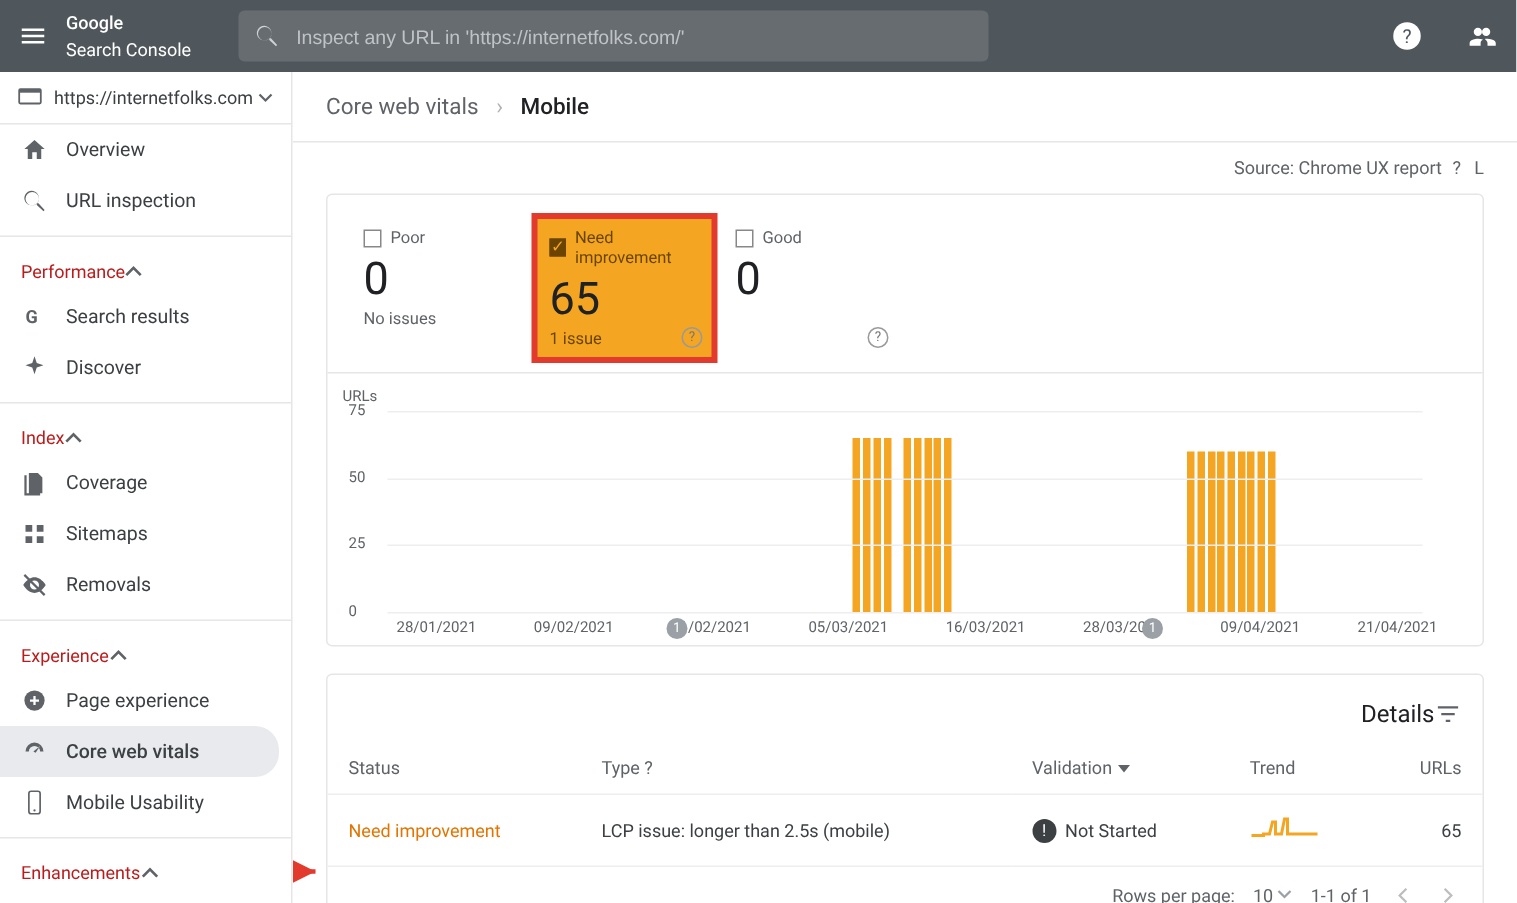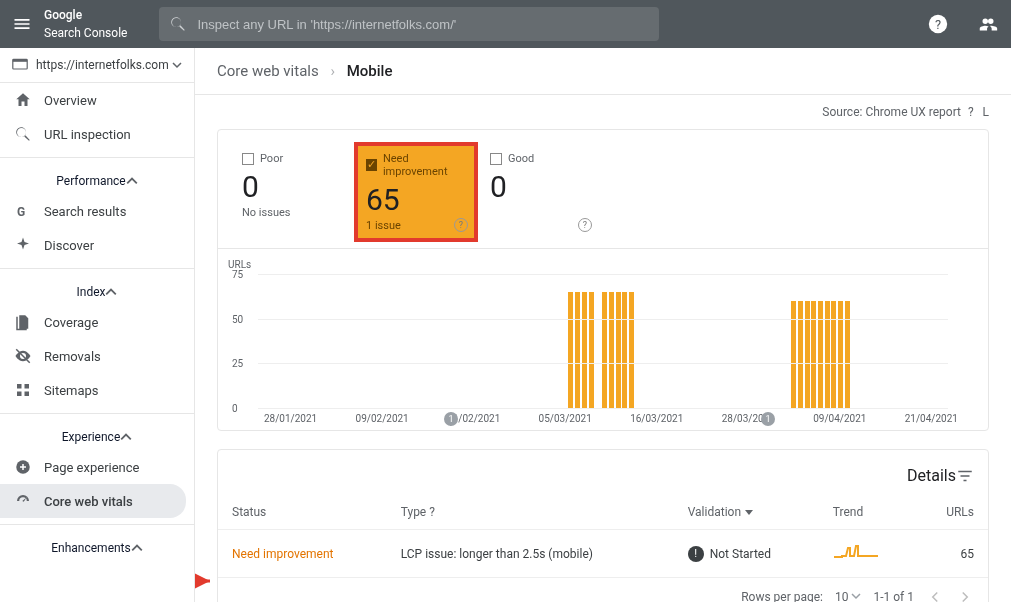--- a/index.html
+++ b/index.html
@@ -10,21 +10,21 @@
 .logo .g { font-weight:500; }
 .searchbox { flex:0 0 500px; height:34px; background:#666c70; border-radius:4px; display:flex; align-items:center; padding:0 10px; margin-left:20px;}
 .searchbox input { background:transparent; border:none; outline:none; color:#ccc; font-size:13px; flex:1; margin-left:10px;}
 .searchbox input::placeholder { color:#bfc3c6; }
 .top-spacer { flex:1; }
 .top-icon { width:22px; height:22px; fill:#fff; margin-left:16px; cursor:pointer;}
 .shell { display:flex; height:calc(100vh - 48px); }
 .sidebar { width:195px; border-right:1px solid #e6e6e6; background:#fff; overflow:auto; font-size:13px; color:#3c4043;}
 .site-sel { display:flex; align-items:center; padding:10px 12px; border-bottom:1px solid #e6e6e6; cursor:pointer;}
 .site-sel .url { flex:1; margin-left:8px; font-size:12px;}
-.sb-group-hdr { display:flex; align-items:center; justify-content:center; padding:10px 14px 6px; color:#0f172a; font-size:12px; cursor:pointer;}
+.sb-group-hdr { display:flex; align-items:center; justify-content:flex-start; padding:10px 14px 6px; color:#b91c1c; font-size:12px; cursor:pointer;}
 .sb-item { display:flex; align-items:center; gap:12px; padding:8px 14px; cursor:pointer; border-radius:0 16px 16px 0; margin-right:8px;}
 .sb-item.active { background:#e8eaed; font-weight:500;}
 .sb-item .icn { width:18px; height:18px; fill:#5f6368; flex:none;}
 .sb-divider { height:1px; background:#e6e6e6; margin:6px 0;}
 .main { flex:1; overflow:auto; background:#fff;}
 .mainbar { border-bottom:1px solid #e6e6e6; padding:14px 22px; display:flex; align-items:center; gap:10px;}
 .breadcrumb { color:#5f6368; font-size:15px;}
 .breadcrumb .sep { margin:0 8px; opacity:.5;}
 .breadcrumb .cur { color:#202124; font-weight:500;}
 .sourceline { text-align:right; padding:10px 22px; font-size:12px; color:#5f6368;}
@@ -146,30 +146,30 @@
         </svg>
       </div>
     <div class="sb-item">
         <svg class="icn" viewBox="0 0 24 24">
           <path d="M7 3h8l4 4v14H7zM5 5v16h12v2H3V5z"></path>
         </svg>
         <span>Coverage</span>
       </div>
     <div class="sb-item">
         <svg class="icn" viewBox="0 0 24 24">
+          <path d="M4 4h6v6H4zm10 0h6v6h-6zM4 14h6v6H4zm10 0h6v6h-6z"></path>
+        </svg>
+        <span>Sitemaps</span>
+      </div>
+    <div class="sb-item">
+        <svg class="icn" viewBox="0 0 24 24">
           <path d="M12 5C6 5 2 12 2 12s4 7 10 7 10-7 10-7-4-7-10-7zm0 11a4 4 0 114-4 4 4 0 01-4 4z"></path>
           <line x1="3" y1="3" x2="21" y2="21" stroke="#5f6368" stroke-width="2"></line>
         </svg>
         <span>Removals</span>
-      </div>
-    <div class="sb-item">
-        <svg class="icn" viewBox="0 0 24 24">
-          <path d="M4 4h6v6H4zm10 0h6v6h-6zM4 14h6v6H4zm10 0h6v6h-6z"></path>
-        </svg>
-        <span>Sitemaps</span>
       </div>
 
     <div class="sb-divider"></div>
     <div class="sb-group-hdr">
         <span>Experience</span>
         <svg width="12" height="12" viewBox="0 0 10 10">
           <path d="M1 7l4-4 4 4" fill="none" stroke="#5f6368" stroke-width="1.5"></path>
         </svg>
       </div>
     <div class="sb-item">
@@ -177,20 +177,27 @@
           <circle cx="12" cy="12" r="9"></circle>
           <path d="M12 8v8M8 12h8" stroke="#fff" stroke-width="2"></path>
         </svg>
         <span>Page experience</span>
       </div>
     <div class="sb-item active">
         <svg class="icn" viewBox="0 0 24 24">
           <path d="M12 4a8 8 0 00-8 8h3a5 5 0 1110 0h3a8 8 0 00-8-8zm-1 8l6-5-4 6z"></path>
         </svg>
         <span>Core web vitals</span>
+      </div>
+    <div class="sb-item">
+        <svg class="icn" viewBox="0 0 24 24">
+          <rect x="7" y="2" width="10" height="20" rx="2" fill="none" stroke="#5f6368" stroke-width="1.5"></rect>
+          <circle cx="12" cy="19" r="1"></circle>
+        </svg>
+        <span>Mobile Usability</span>
       </div>
 
     <div class="sb-divider"></div>
     <div class="sb-group-hdr">
         <span>Enhancements</span>
         <svg width="12" height="12" viewBox="0 0 10 10">
           <path d="M1 7l4-4 4 4" fill="none" stroke="#5f6368" stroke-width="1.5"></path>
         </svg>
       </div>
     <div class="sb-item"></div>

